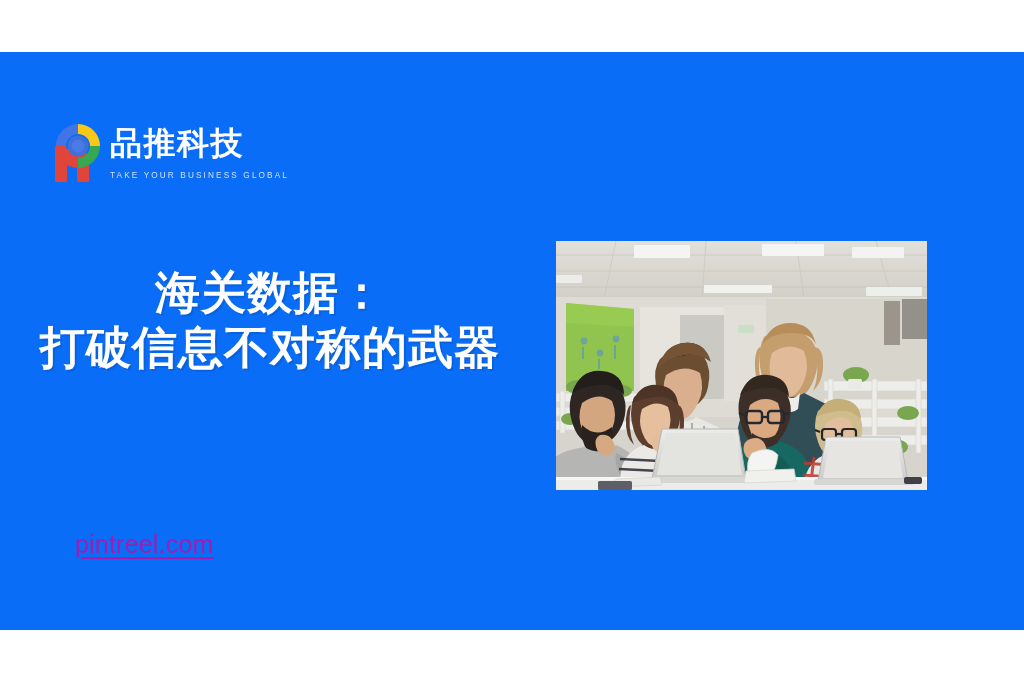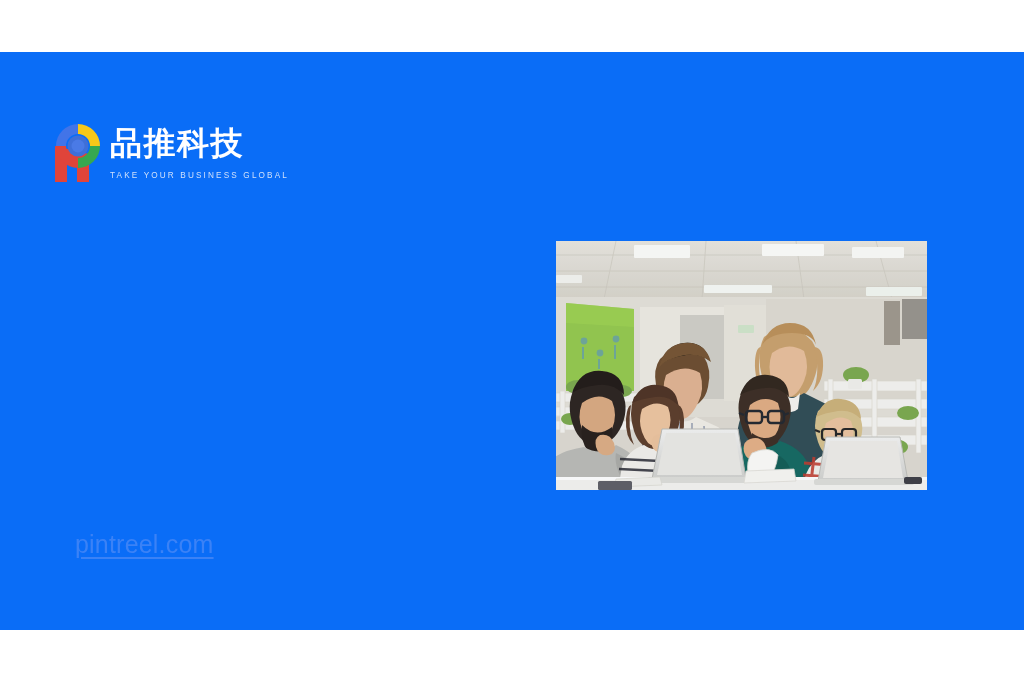--- a/index.html
+++ b/index.html
@@ -77,21 +77,21 @@
     line-height:56px;
     letter-spacing:1px;
     text-shadow:2px 2px 0 rgba(0,0,0,0.10);
   }
   
   .site-url {
     position:absolute;
     left:75px; top:530px;
     font-family:"Liberation Sans", sans-serif;
     font-size:25px;
-    color:#3b82f6;
+    color:#a21caf;
     text-decoration:underline;
     text-underline-offset:4px;
     letter-spacing:0.2px;
   }
   
   .photo-frame {
     position:absolute;
     left:556px; top:241px;
     width:371px; height:249px;
     overflow:hidden;
@@ -125,20 +125,24 @@
       </svg>
     </div>
 
     <div class="logo-text-wrap">
       <div class="logo-cn">品推科技</div>
       <div class="logo-tagline">TAKE YOUR BUSINESS GLOBAL</div>
     </div>
 
   </div>
 
+  <div class="headline">
+    <div class="headline-line1">海关数据：</div>
+    <div class="headline-line2">打破信息不对称的武器</div>
+  </div>
 
   <a class="site-url" href="#">pintreel.com</a>
 
   <div class="photo-frame">
     <svg class="photo-svg" viewBox="0 0 371 249" xmlns="http://www.w3.org/2000/svg">
       <defs>
         <linearGradient id="ceil" x1="0" y1="0" x2="0" y2="1">
           <stop offset="0" stop-color="#e8e5dd"></stop>
           <stop offset="1" stop-color="#d7d3c8"></stop>
         </linearGradient>

